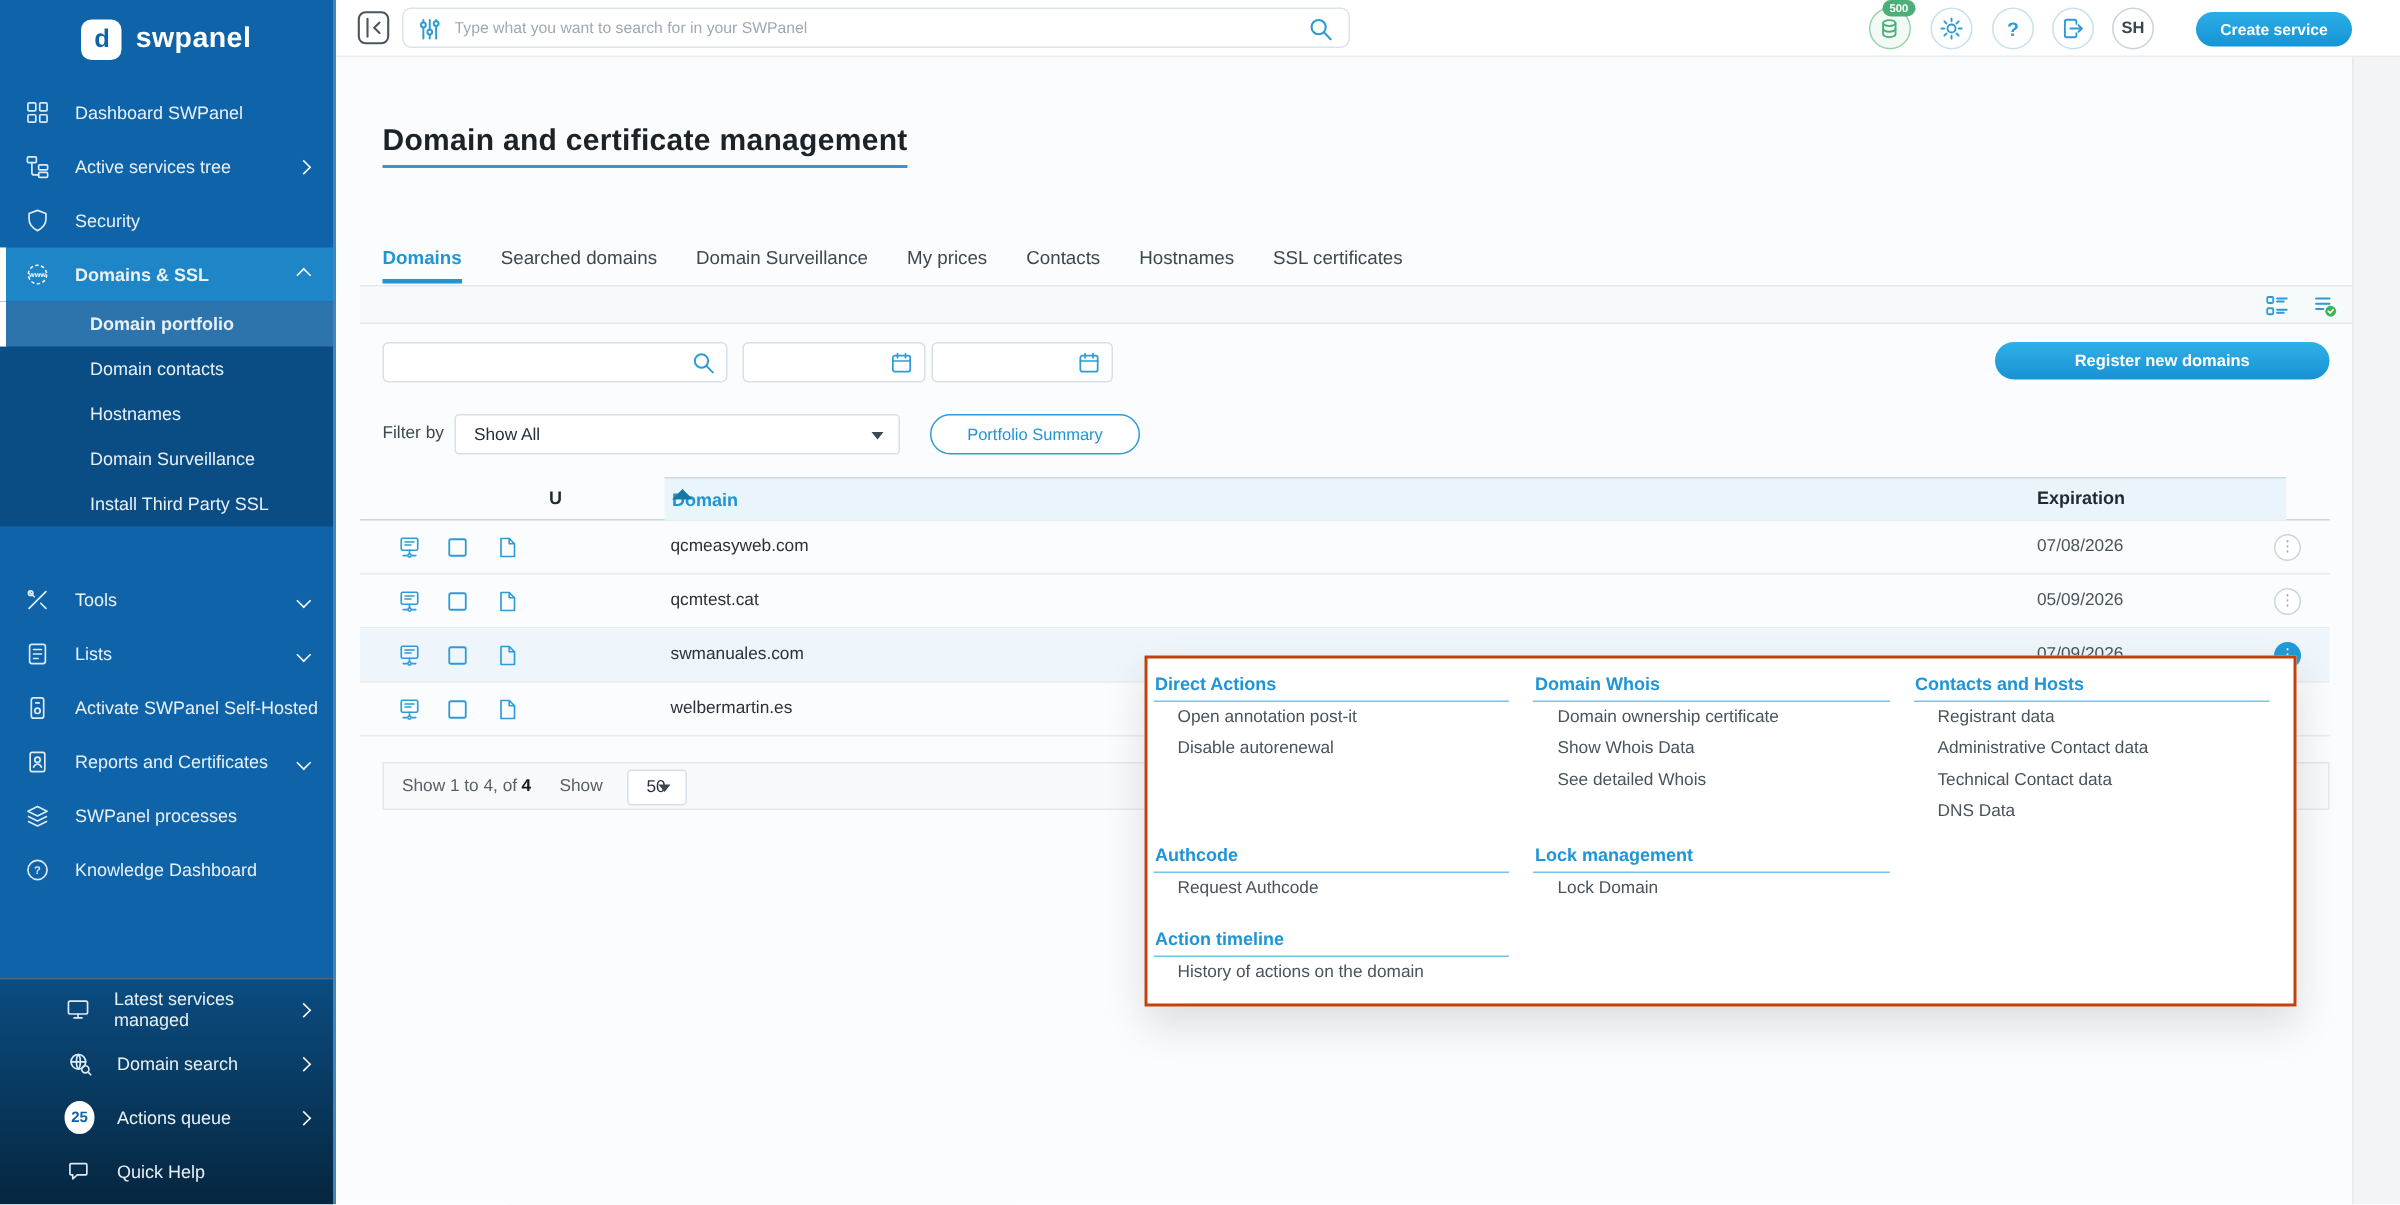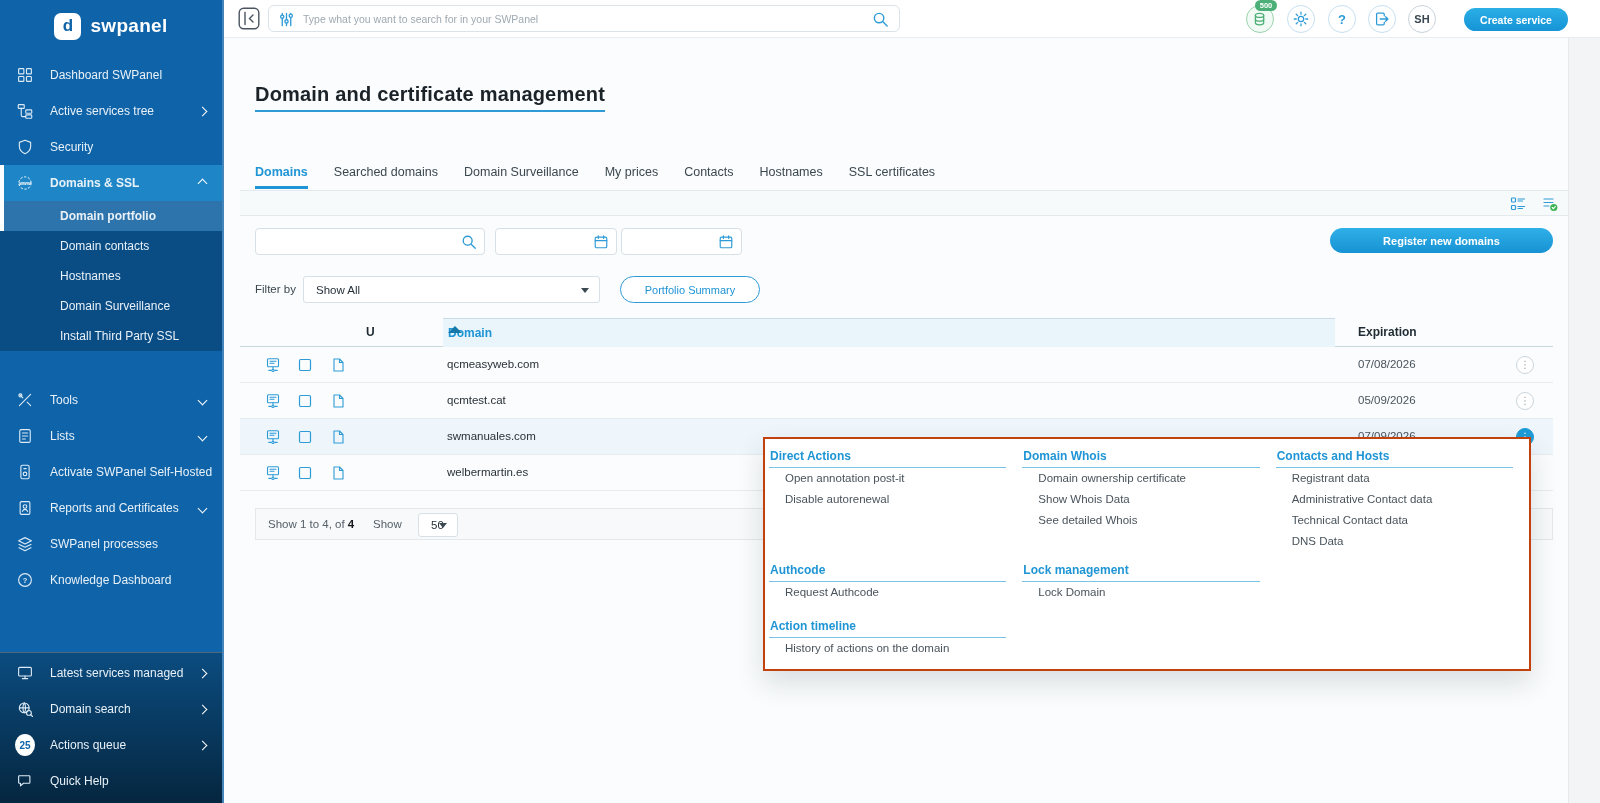--- a/index.html
+++ b/index.html
@@ -13,21 +13,21 @@
   .logo-txt { color:#fff; font-weight:800; font-size:19px; letter-spacing:.3px; }
   .s-item { position:relative; height:36px; display:flex; align-items:center; gap:15px; padding-left:15px; color:#E8F1F8; font-size:12px; cursor:pointer; }
   .s-item .s-ico { width:20px; display:flex; justify-content:center; }
   .menu1 { margin-top:11px; }
   .s-item.parent-active { background:#1E86C7; font-weight:700; }
   .s-item.parent-active::before, .sub-item.sub-active::before { content:""; position:absolute; left:0; top:0; bottom:0; width:4px; background:#fff; }
   .submenu { background:#0A4C84; }
   .sub-item { position:relative; height:30px; display:flex; align-items:center; padding-left:60px; color:#E8F1F8; font-size:12px; cursor:pointer; }
   .sub-item.sub-active { background:#2E74AC; font-weight:700; }
   .menu2 { margin-top:31px; }
-  .menu3 { position:absolute; left:0; right:0; top:652px; bottom:0; background:linear-gradient(180deg,#0B4C80 0%,#05263F 100%); border-top:1px solid rgba(255,255,255,.3); padding-top:2px; }
+  .menu3 { position:absolute; left:0; right:0; top:652px; bottom:0; background:linear-gradient(180deg,#0B4C80 0%,#05263F 100%); border-top:1px solid rgba(255,255,255,.3); padding-top:2px;padding-left:28px; }
   .chev { width:7px; height:7px; border-right:1.6px solid #fff; border-bottom:1.6px solid #fff; margin-left:auto; margin-right:16px; flex:none; }
   .chev.right { transform:rotate(-45deg); }
   .chev.down  { transform:rotate(45deg); }
   .chev.up    { transform:rotate(-135deg); }
   .q-badge { width:22px; height:22px; border-radius:50%; background:#fff; color:#0F63A8; font-size:10px; font-weight:700; display:flex; align-items:center; justify-content:center; }
 
   
   .topbar { position:absolute; left:224px; top:0; width:1376px; height:38px; background:#fff; border-bottom:1px solid #E8EDF0; z-index:55; }
   .collapse-btn { position:absolute; left:14px; top:7px; cursor:pointer; }
   .g-search { position:absolute; left:44px; top:5px; width:632px; height:27px; border:1px solid #DAE3E9; border-radius:6px; background:#fff; }
@@ -58,21 +58,21 @@
   .filter-label { position:absolute; left:31px; top:245px; font-size:11.5px; color:#3C4850; }
   .select { position:absolute; border:1px solid #D7E0E6; border-radius:3px; background:#fff; font-size:11.5px; color:#26303A; cursor:pointer; }
   .select .sel-txt { position:absolute; left:12px; top:50%; transform:translateY(-50%); }
   .select .caret { position:absolute; right:10px; top:50%; margin-top:-2px; width:0; height:0; border-left:4px solid transparent; border-right:4px solid transparent; border-top:5px solid #3C4850; }
   .portfolio-btn { position:absolute; left:396px; top:238px; width:140px; height:27px; border:1px solid #2E9BD6; border-radius:14px; color:#2095D5; font-size:11px; display:flex; align-items:center; justify-content:center; background:#fff; cursor:pointer; }
 
   
   .table { position:absolute; left:16px; top:280px; width:1313px; }
   .thead { position:relative; height:29px; border-bottom:1px solid #C9D6DE; }
   .th-u { position:absolute; left:126px; top:7px; font-size:12px; font-weight:600; color:#1F2A33; }
-  .th-domain-cell { position:absolute; left:203px; top:0; width:892px; height:29px; background:#E9F4FB; border-top:1px solid #CBDAE4; }
+  .th-domain-cell { position:absolute; left:203px; top:0; width:1081px; height:29px; background:#E9F4FB; border-top:1px solid #CBDAE4; }
   .th-domain-cell span { position:absolute; left:5px; top:7px; font-size:12px; font-weight:700; color:#2095D5; }
   .sort-tri { position:absolute; left:650px; bottom:0; width:0; height:0; border-left:7px solid transparent; border-right:7px solid transparent; border-bottom:7px solid #1578A9; }
   .th-exp { position:absolute; left:1118px; top:7px; font-size:12px; font-weight:700; color:#1F2A33; }
   .trow { position:relative; height:36px; border-bottom:1px solid #E7ECEF; }
   .trow.hl { background:#EEF6FC; }
   .trow .r-ic1 { position:absolute; left:25px; top:10px; cursor:pointer; }
   .trow .r-ic2 { position:absolute; left:57px; top:10px; cursor:pointer; }
   .trow .r-ic3 { position:absolute; left:90px; top:10px; cursor:pointer; }
   .trow .dom { position:absolute; left:207px; top:11px; font-size:11.5px; color:#2A3138; cursor:pointer;text-align:right; }
   .trow .exp { position:absolute; left:1118px; top:11px; font-size:11.5px; color:#49535C; }

